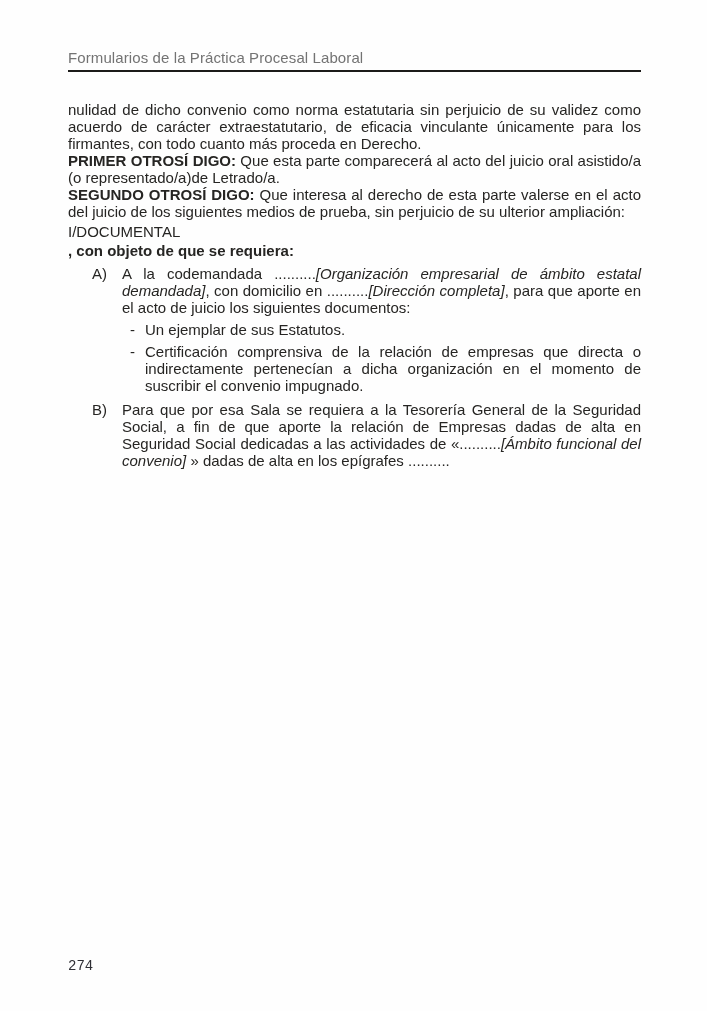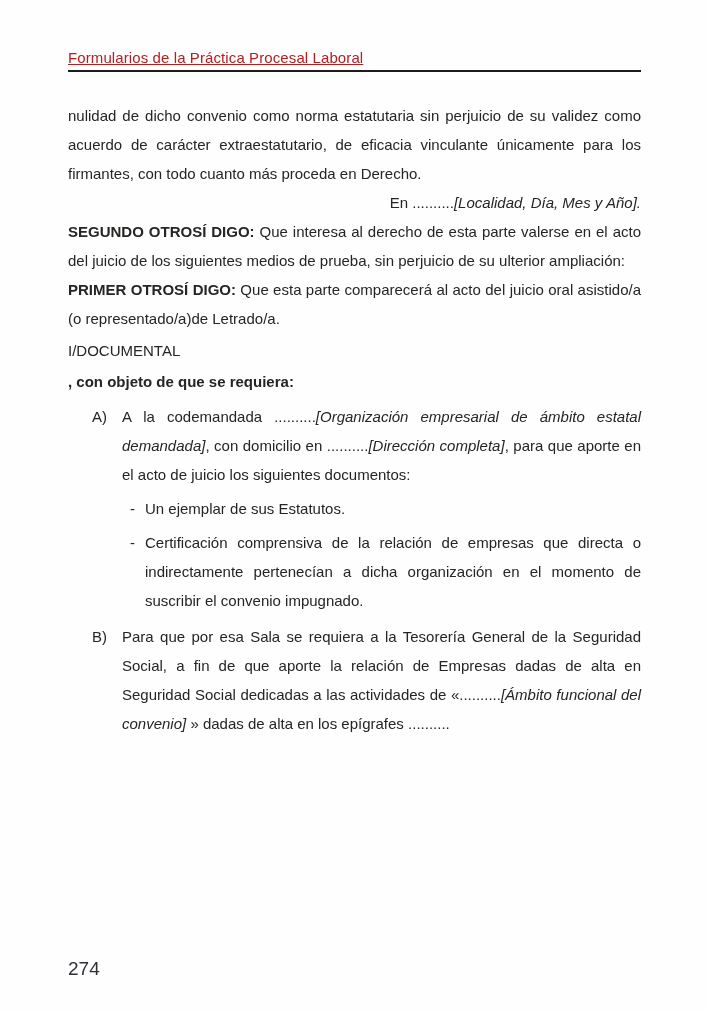--- a/index.html
+++ b/index.html
@@ -16,38 +16,37 @@
     color: #262523;
     overflow: hidden;
   }
   .running-head {
     position: absolute;
     left: 68px;
     top: 49px;
     width: 573px;
     font-size: 15px;
     letter-spacing: 0.1px;
-    color: #b91c1c;
-    text-decoration: underline;
+    color: #737373;
   }
   .header-rule {
     position: absolute;
     left: 68px;
     top: 70px;
     width: 573px;
     height: 2px;
     background: #1c1b19;
   }
   .doc-body {
     position: absolute;
     left: 68px;
     top: 101px;
     width: 573px;
     font-size: 15px;
-    line-height: 29px;
+    line-height: 17px;
     color: #262523;
   }
   .doc-body p { margin: 0; text-align: justify; }
   .dateline { text-align: right !important; }
   .b { font-weight: bold; }
   .i { font-style: italic; }
   .mt3 { margin-top: 3px !important; }
   .mt2 { margin-top: 2px !important; font-weight: bold; }
   .heading-line { text-align: right; font-weight: normal; }
   .li {
@@ -61,42 +60,41 @@
     margin: 5px 0 0 62px;
   }
   .di .dash { flex: 0 0 15px; }
   .di-body { flex: 1; text-align: justify; }
   .mt7 { margin-top: 7px !important; }
   .mt4 { margin-top: 4px !important; }
   .page-number {
     position: absolute;
     left: 68px;
     top: 958px;
-    font-family: Liberation Sans, sans-serif;
-    font-size: 19px;
+    font-family: Liberation Mono, monospace;
+    font-size: 14px;
     color: #2f2f35;
   }
 </style>
 </head>
 <body>
 
 <div class="page">
 
   <div class="running-head">Formularios de la Práctica Procesal Laboral</div>
   <div class="header-rule"></div>
 
   <div class="doc-body">
 
     <p>nulidad de dicho convenio como norma estatutaria sin perjuicio de su validez como acuerdo de carácter extraestatutario, de eficacia vinculante únicamente para los firmantes, con todo cuanto más proceda en Derecho.</p>
 
-    <p class="dateline"><span>En ..........</span><span class="i">[Localidad, Día, Mes y Año].</span></p>
+
+    <p><span class="b">PRIMER OTROSÍ DIGO:</span><span> Que esta parte comparecerá al acto del juicio oral asistido/a (o representado/a)de Letrado/a.</span></p>
 
     <p><span class="b">SEGUNDO OTROSÍ DIGO:</span><span> Que interesa al derecho de esta parte valerse en el acto del juicio de los siguientes medios de prueba, sin perjuicio de su ulterior ampliación:</span></p>
-
-    <p><span class="b">PRIMER OTROSÍ DIGO:</span><span> Que esta parte comparecerá al acto del juicio oral asistido/a (o representado/a)de Letrado/a.</span></p>
 
     <p class="heading-line mt3">I/DOCUMENTAL</p>
 
     <p class="mt2" style="text-align:left;">, con objeto de que se requiera:</p>
 
     <div class="li">
       <span class="li-label">A)</span>
       <div class="li-body"><span>A la codemandada ..........</span><span class="i">[Organización empresarial de ámbito estatal demandada]</span><span>, con domicilio en ..........</span><span class="i">[Dirección completa]</span><span>, para que aporte en el acto de juicio los siguientes documentos:</span></div>
     </div>
 

